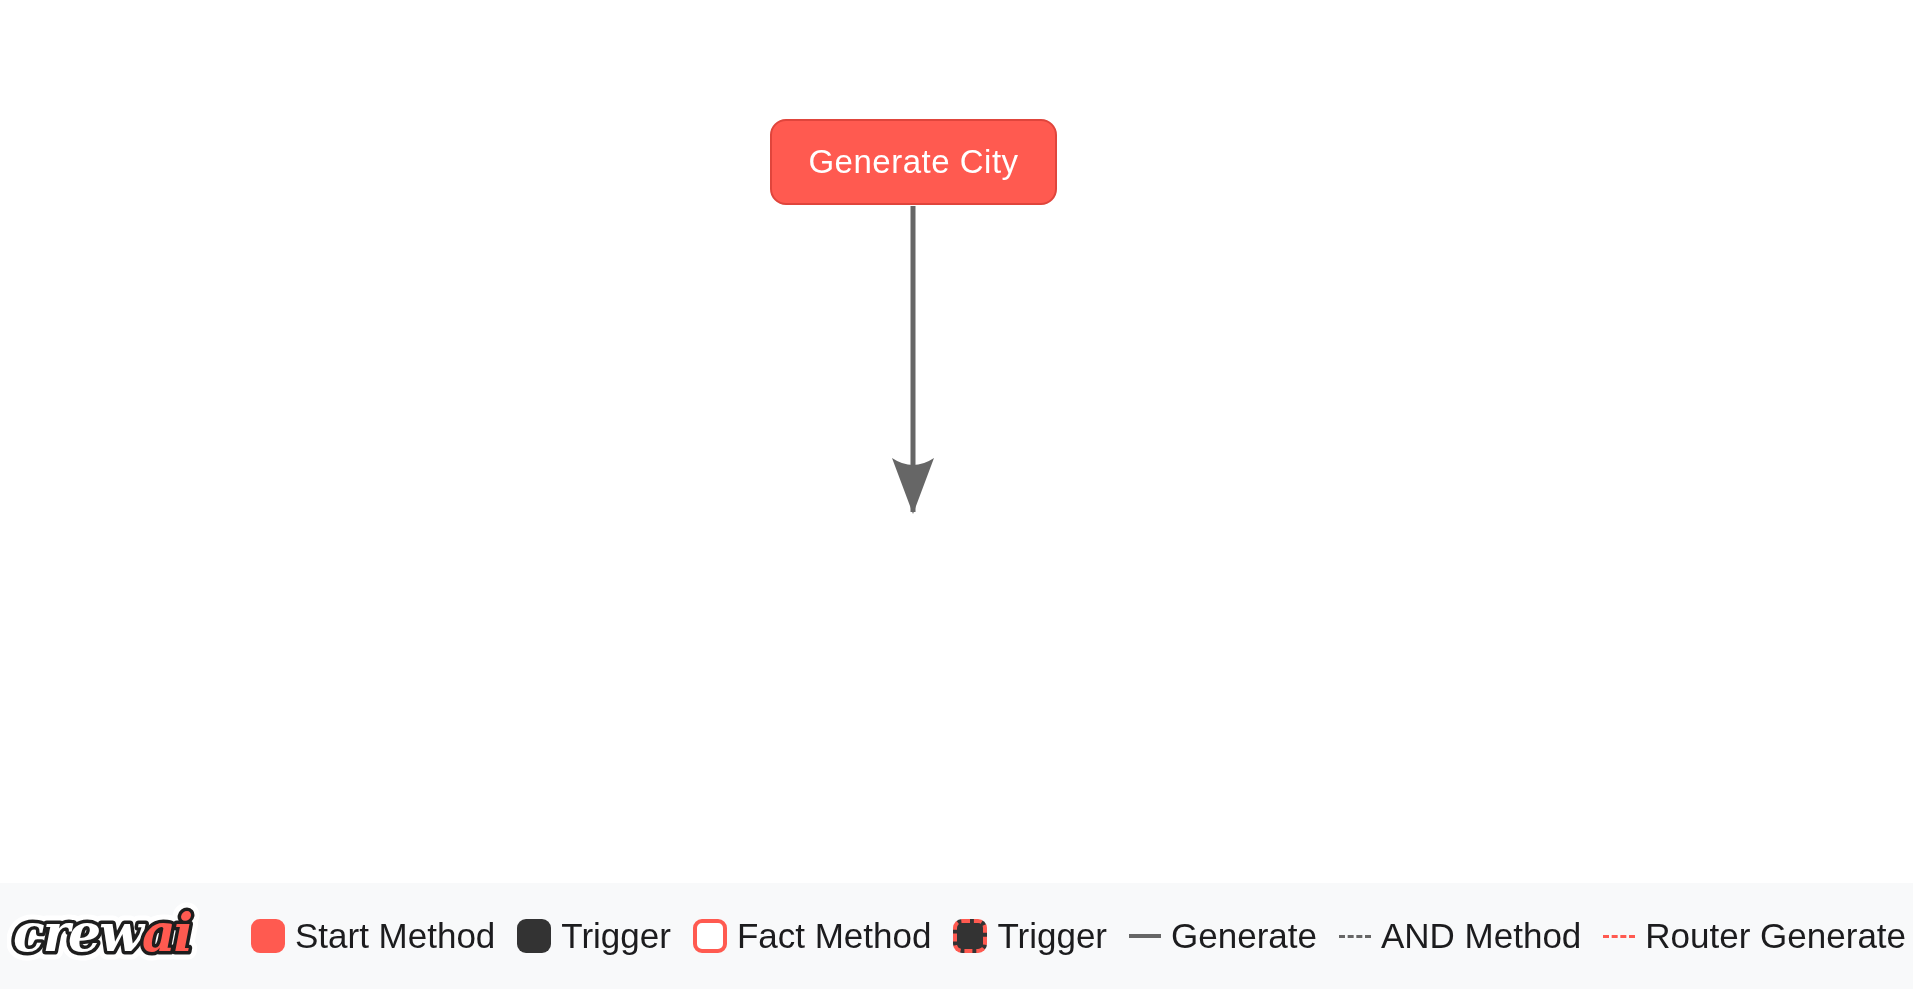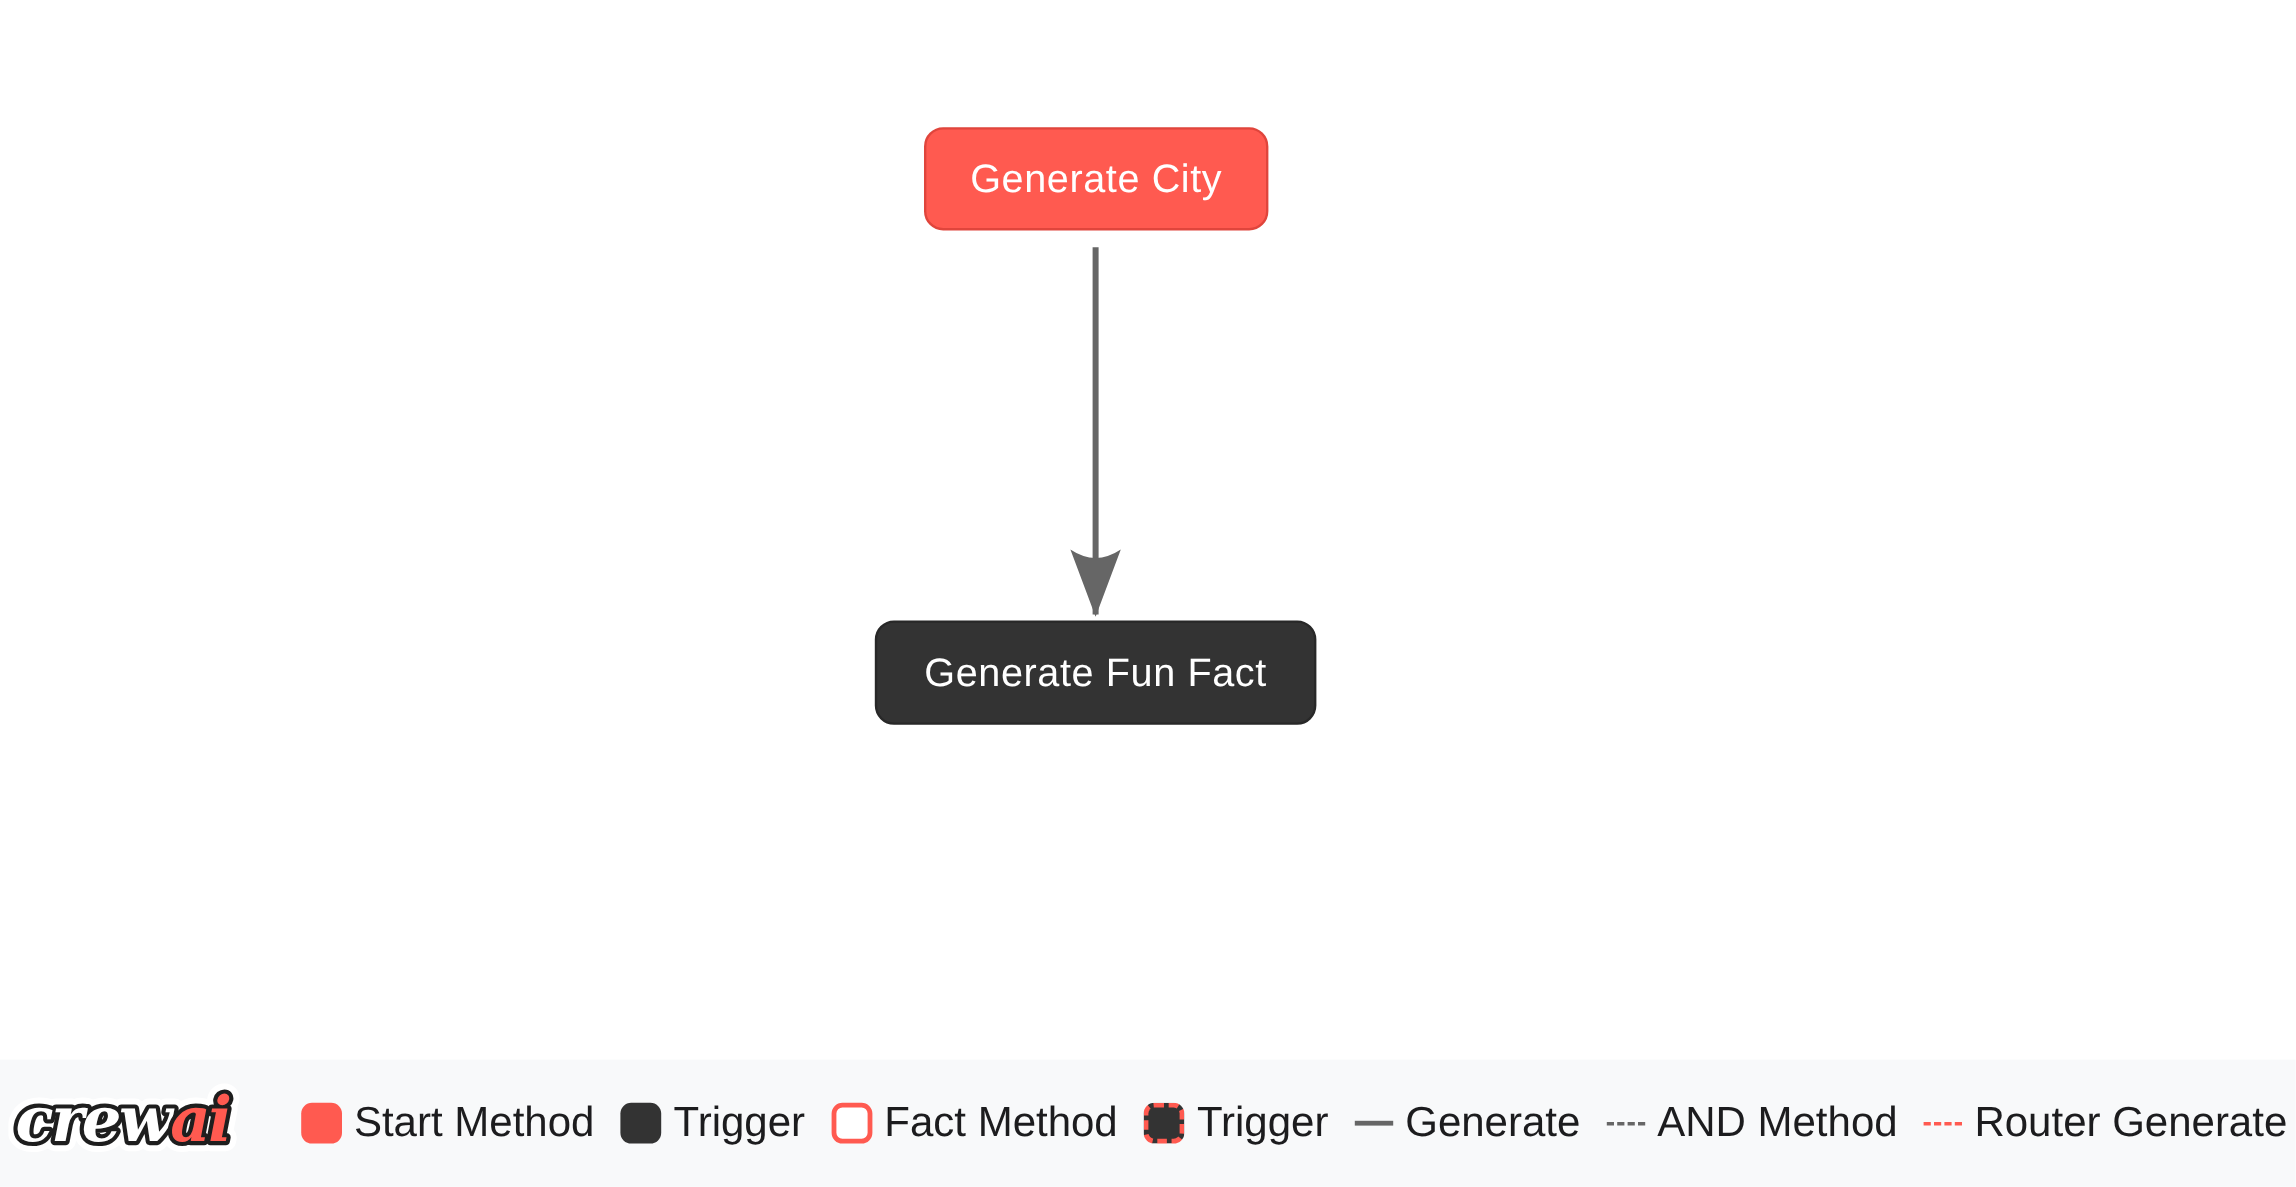--- a/index.html
+++ b/index.html
@@ -20,21 +20,21 @@
     display:flex;align-items:center;justify-content:center;
     border-radius:16px;
     color:var(--node-text,#ffffff);
     font-size:33px;
     letter-spacing:0.5px;
     white-space:nowrap;
     box-sizing:border-box;
     cursor:pointer;
   }
   .node-start{
-    left:770px;top:106px;width:287px;height:86px;
+    left:770px;top:119px;width:287px;height:86px;
     background:var(--accent-red,#FF5A50);
     border:2px solid var(--start-node-border,#E0453C);
   }
   .node-method{
     left:729px;top:517px;width:368px;height:87px;
     background:var(--method-node,#333333);
     border:2px solid var(--method-node-border,#282828);
   }
   
   .legend-bar{
@@ -70,23 +70,20 @@
     <g>
       <line x1="913" y1="206" x2="913" y2="512" stroke="#666666" stroke-width="5"></line>
       <path d="M 913 514 L 892 458 Q 913 472 934 458 Z" fill="#666666"></path>
     </g>
   </svg>
 
   <div class="flow-node node-start">
     <span>Generate City</span>
   </div>
 
-  <div class="flow-node node-method">
-    <span>Generate Fun Fact</span>
-  </div>
 </div>
 
 <div class="legend-bar">
 
   <div class="logo-wrap">
     <svg width="218" height="76" viewBox="0 0 218 76">
       <g font-family="'DejaVu Serif',serif" font-style="italic" font-weight="bold" font-size="52" letter-spacing="-2">
         <text x="6" y="55" fill="#ffffff" stroke="#ffffff" stroke-width="17" stroke-linejoin="round" paint-order="stroke">
           <tspan>crew</tspan><tspan>ai</tspan>
         </text>

